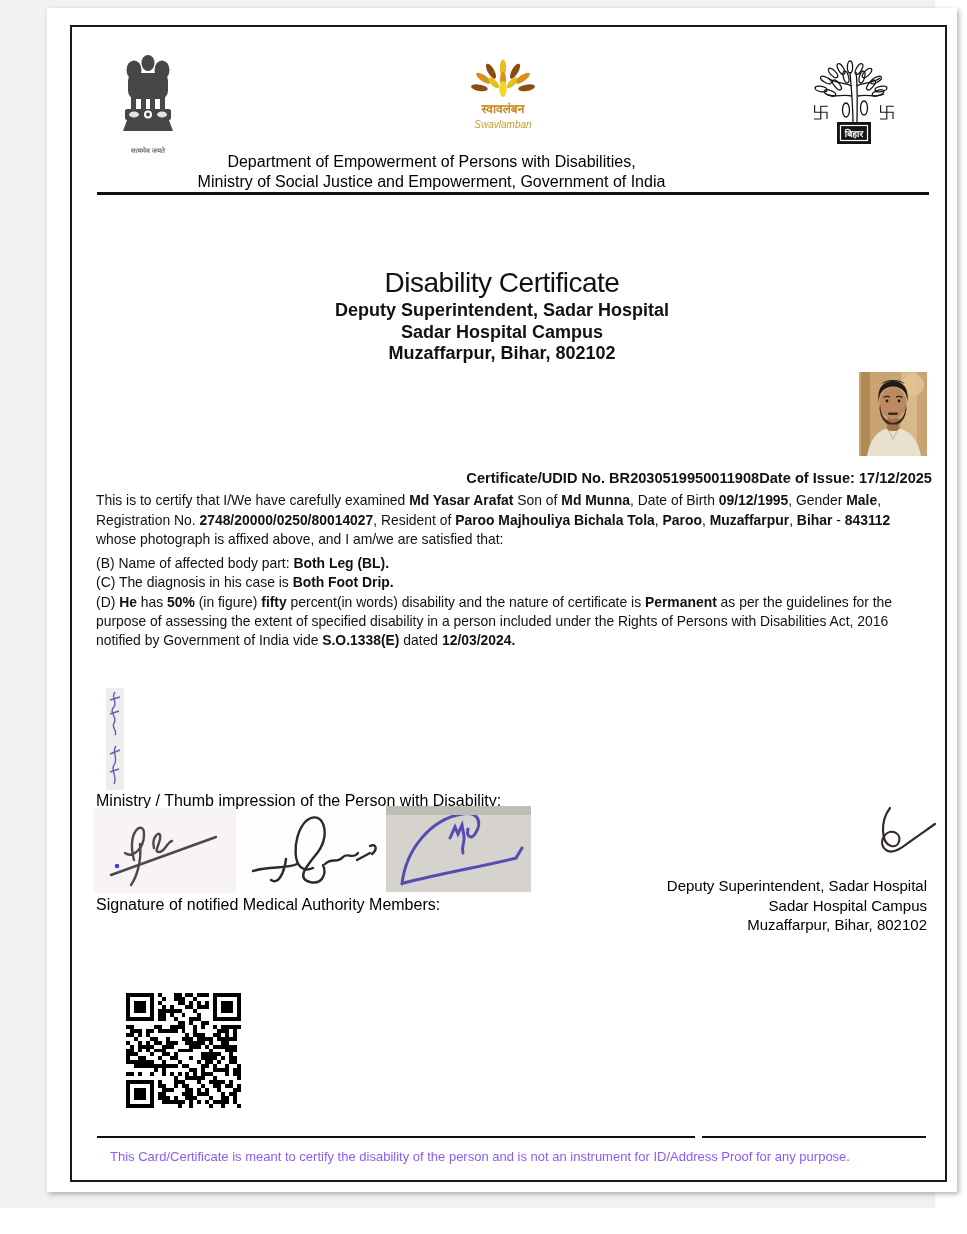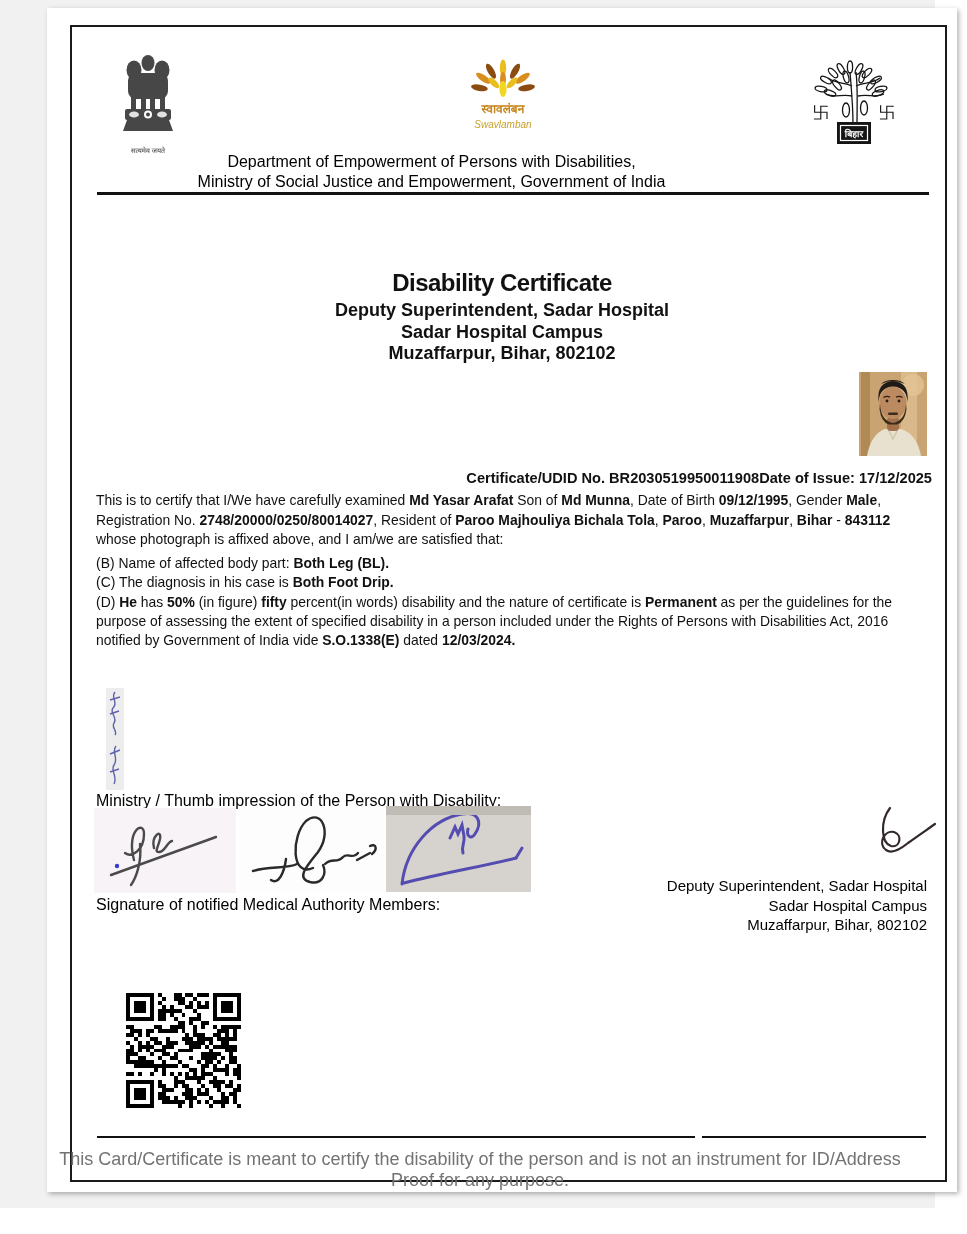--- a/index.html
+++ b/index.html
@@ -6,21 +6,21 @@
   html,body { width:967px; height:1234px; background:#ffffff; font-family:"Liberation Sans", sans-serif; color:#111; }
   .backdrop { position:absolute; left:0; top:0; width:935px; height:1208px; background:#f1f1f1; }
   .page { position:absolute; left:8px; top:8px; width:910px; height:1184px; background:#ffffff; box-shadow:2px 2px 5px rgba(0,0,0,.3);margin-left:39px; }
   .inner-border { position:absolute; left:23px; top:17px; width:877px; height:1157px; border:2px solid #1a1a1a; }
   .abs { position:absolute; }
 
   .dept-block { left:0; top:144px; width:769px; text-align:center; font-size:16px; line-height:20px; color:#000; }
   .header-rule { left:50px; top:184px; width:832px; height:3px; background:#111; }
 
   .title-block { left:0; top:258px; width:910px; text-align:center; }
-  .title-main { font-family:"Liberation Sans", sans-serif; font-weight:bold; font-size:24px; letter-spacing:-0.5px; line-height:34px; }
+  .title-main { font-family:"Liberation Sans", sans-serif; font-weight:normal; font-size:28px; letter-spacing:-0.5px; line-height:34px; }
   .title-sub { font-weight:bold; font-size:18px; line-height:21.5px; }
 
   .photo { left:812px; top:364px; width:68px; height:84px; overflow:hidden; }
 
   .cert-body { left:49px; top:461px; width:836px; font-size:13.9px; line-height:19.3px; }
   .cert-topline { display:flex; justify-content:flex-end; font-weight:bold; font-size:14.6px; margin-bottom:3px; }
   .clauses { margin-top:5px; }
   .clause { margin:0; }
 
   .vert-sign { left:59px; top:680px; width:18px; height:102px; background:#ededed; }
@@ -34,21 +34,21 @@
   .sig3 { left:339px; top:798px; width:145px; height:86px; background:#d6d2cd; }
   .sig3-top { position:absolute; left:0; top:0; width:100%; height:9px; background:#bfbcb6; }
 
   .auth-sign { left:800px; top:793px; width:92px; height:68px; }
   .auth-block { right:30px; top:868px; text-align:right; font-size:15px; line-height:19.5px; color:#000; }
 
   .qr { left:79px; top:985px; width:115px; height:115px; }
 
   .footer-rule-l { left:50px; top:1128px; width:598px; height:2px; background:#111; }
   .footer-rule-r { left:655px; top:1128px; width:224px; height:2px; background:#111; }
-  .footer-text { left:0; top:1141px; width:866px; text-align:center; font-size:18px; color:#737373; }
+  .footer-text { left:0; top:1141px; width:866px; text-align:center; font-size:13px; color:#8b5cf6; }
 </style>
 </head>
 <body>
 
 <div class="backdrop"></div>
 
 <div class="page">
   <div class="inner-border"></div>
 
   <div class="abs" style="left:72px;top:44px;width:58px;height:104px;">

